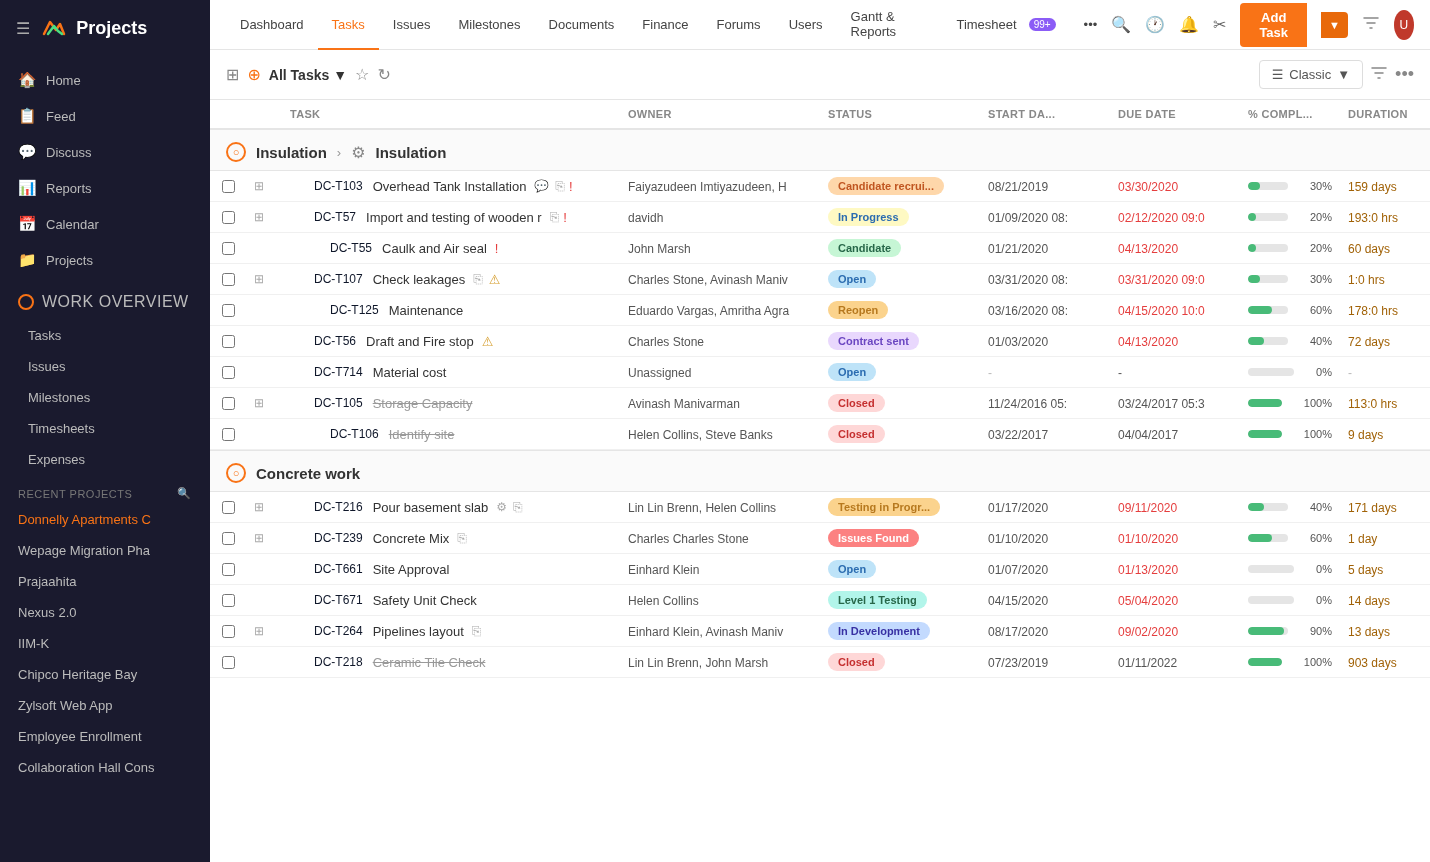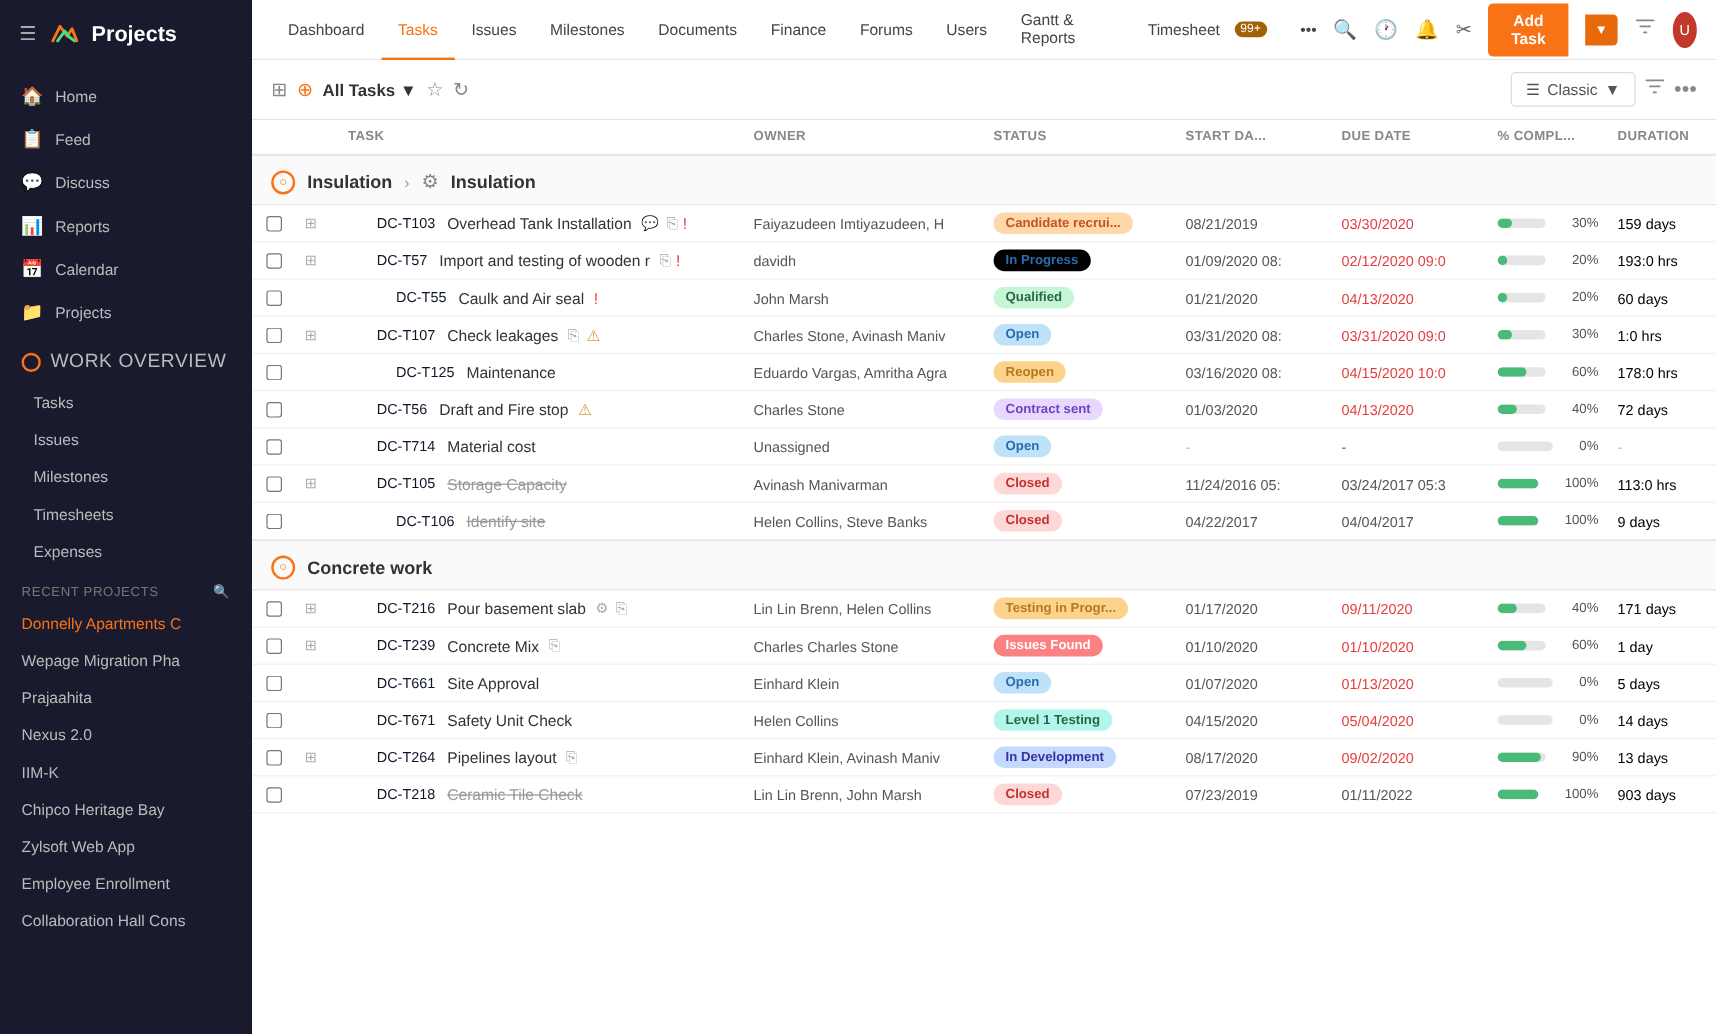--- a/index.html
+++ b/index.html
@@ -26,21 +26,21 @@
     
     #main { flex: 1; display: flex; flex-direction: column; overflow: hidden; }
 
     
     #topnav { background: #fff; border-bottom: 1px solid #e5e5e5; display: flex; padding: 0 16px; height: 50px; gap: 0; }
     .topnav-item { padding: 0 14px; height: 50px; display: flex; align-items: center; font-size: 13px; color: #444; cursor: pointer; border-bottom: 2px solid transparent; }
     .topnav-item.active { color: #f97316; border-bottom: 2px solid #f97316; }
     .topnav-spacer { flex: 1; }
     .topnav-icons { display: flex; align-items: center; gap: 14px; }
     .topnav-icon { color: #666; cursor: pointer; font-size: 16px; }
-    .timesheet-badge { background: #a16207; color: #fff; font-size: 10px; border-radius: 8px; padding: 1px 5px; margin-left: 12px; vertical-align: super; }
+    .timesheet-badge { background: #8b5cf6; color: #fff; font-size: 10px; border-radius: 8px; padding: 1px 5px; margin-left: 12px; vertical-align: super; }
     .avatar { width: 30px; height: 30px; border-radius: 50%; background: #c0392b; display: flex; align-items: center; justify-content: center; color: #fff; font-size: 12px; cursor: pointer; }
     .add-btn { background: #f97316; color: #fff; border: none; border-radius: 4px 0 0 4px; padding: 7px 14px; cursor: pointer; font-size: 13px; font-weight: 600; }
     .add-btn-arrow { background: #e8690a; color: #fff; border: none; border-radius: 0 4px 4px 0; padding: 7px 8px; cursor: pointer; font-size: 11px; }
 
     
     #toolbar { background: #fff; border-bottom: 1px solid #e5e5e5; display: flex; align-items: center; padding: 10px 16px; gap: 10px; }
     .toolbar-left { display: flex; align-items: center; gap: 8px; flex: 1; }
     .all-tasks-btn { display: flex; align-items: center; gap: 4px; font-size: 14px; font-weight: 600; color: #333; cursor: pointer; }
     .toolbar-icon { color: #888; cursor: pointer; font-size: 16px; }
     .toolbar-right { display: flex; align-items: center; gap: 8px; }
@@ -64,26 +64,26 @@
     .task-name { color: #333; }
     .task-name.strikethrough { text-decoration: line-through; color: #999; }
     .task-name-cell { display: flex; align-items: center; gap: 4px; }
     .indent { padding-left: 24px; }
     .indent2 { padding-left: 40px; }
     .owner-text { font-size: 12px; color: #555; overflow: hidden; text-overflow: ellipsis; white-space: nowrap; }
     .start-date { font-size: 12px; color: #555; }
     .due-date { font-size: 12px; }
     .due-date.overdue { color: #e53e3e; }
     .due-date.normal { color: #555; }
-    .duration-text { font-size: 12px; color: #000000; }
+    .duration-text { font-size: 12px; color: #a16207; }
 
     
     .badge { display: inline-block; padding: 3px 10px; border-radius: 12px; font-size: 11px; font-weight: 600; white-space: nowrap; }
     .badge-candidate { background: #fed7aa; color: #c05621; }
-    .badge-inprogress { background: #000000; color: #2b6cb0; }
+    .badge-inprogress { background: #fef9c3; color: #2b6cb0; }
     .badge-qualified { background: #c6f6d5; color: #276749; }
     .badge-open { background: #bee3f8; color: #2b6cb0; }
     .badge-reopen { background: #fbd38d; color: #b7791f; text-align: right; }
     .badge-contract { background: #e9d8fd; color: #6b46c1; }
     .badge-closed { background: #fed7d7; color: #c53030; }
     .badge-testing { background: #fbd38d; color: #b7791f; }
     .badge-issues { background: #fc8181; color: #fff; }
     .badge-level1 { background: #b2f5ea; color: #276749; }
     .badge-indev { background: #c3dafe; color: #3730a3; }
 
@@ -343,21 +343,21 @@
         </div>
       <div class="td"></div>
       <div class="td">
         <div class="task-name-cell indent2">
           <span class="task-id">DC-T55</span>
           <span class="task-name">Caulk and Air seal</span>
           <span class="warn-icon" style="margin-left:4px;">!</span>
         </div>
       </div>
       <div class="td"><span class="owner-text">John Marsh</span></div>
-      <div class="td"><span class="badge badge-qualified">Qualified</span></div>
+      <div class="td"><span class="badge badge-qualified">Candidate</span></div>
       <div class="td"><span class="start-date">01/21/2020</span></div>
       <div class="td"><span class="due-date overdue">04/13/2020</span></div>
       <div class="td">
         <div class="progress-cell">
             <div class="progress-bar-wrap">
               <div class="progress-bar" style="width:20%;background:#48bb78;"></div>
             </div>
             <span class="progress-text">20%</span>
           </div>
       </div>
@@ -503,21 +503,21 @@
         </div>
       <div class="td"></div>
       <div class="td">
         <div class="task-name-cell indent2">
           <span class="task-id">DC-T106</span>
           <span class="task-name strikethrough">Identify site</span>
         </div>
       </div>
       <div class="td"><span class="owner-text">Helen Collins, Steve Banks</span></div>
       <div class="td"><span class="badge badge-closed">Closed</span></div>
-      <div class="td"><span class="start-date">04/22/2017</span></div>
+      <div class="td"><span class="start-date">03/22/2017</span></div>
       <div class="td"><span class="due-date normal">04/04/2017</span></div>
       <div class="td">
         <div class="progress-cell">
             <div class="progress-bar-wrap">
               <div class="progress-bar" style="width:100%;background:#48bb78;"></div>
             </div>
             <span class="progress-text">100%</span>
           </div>
       </div>
       <div class="td"><span class="duration-text">9 days</span></div>

